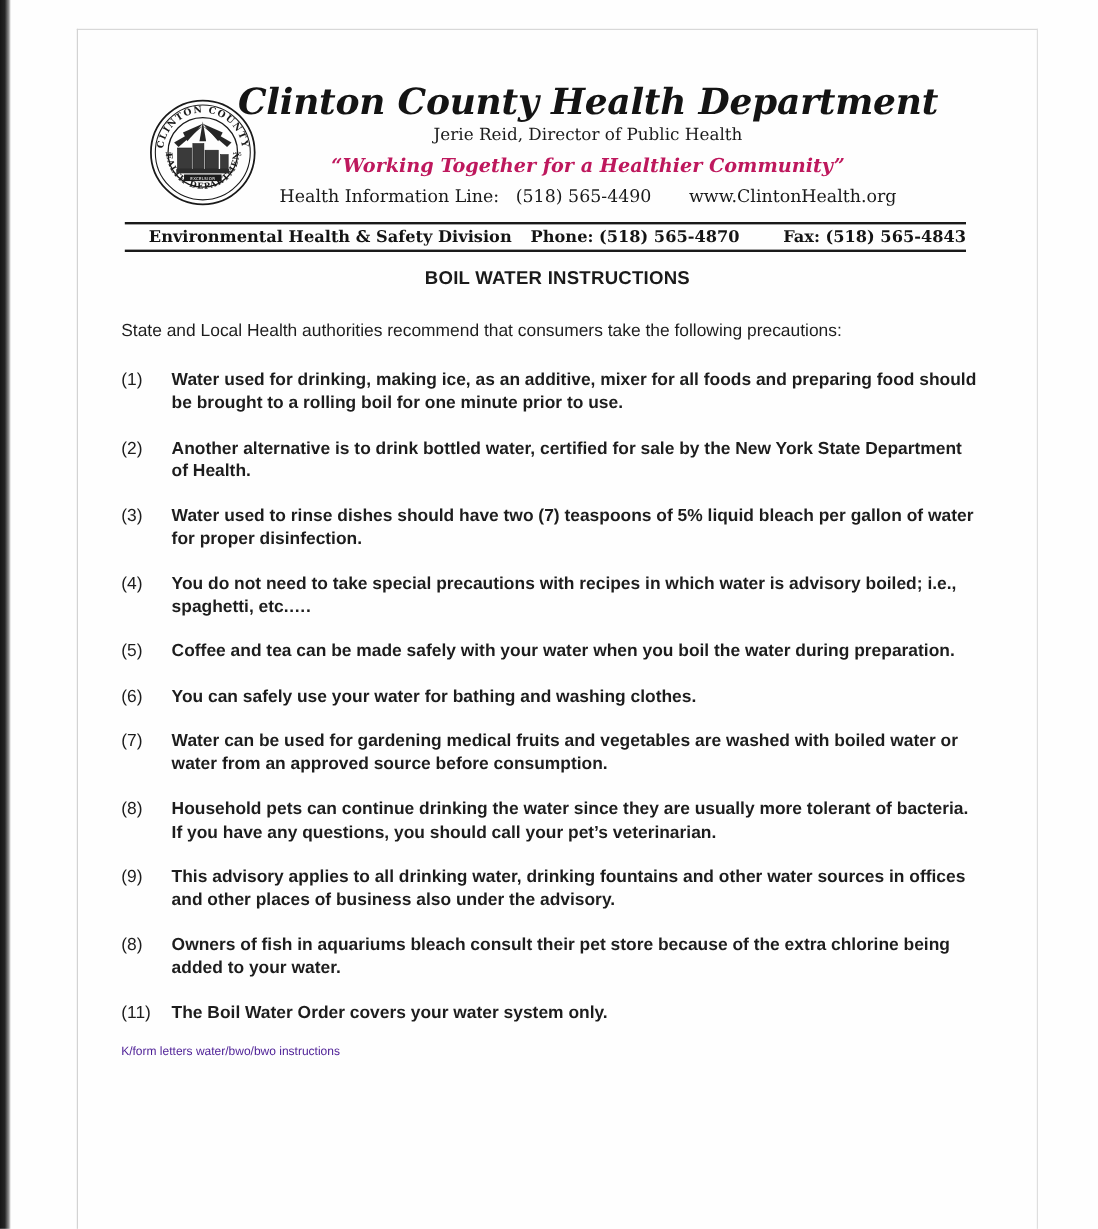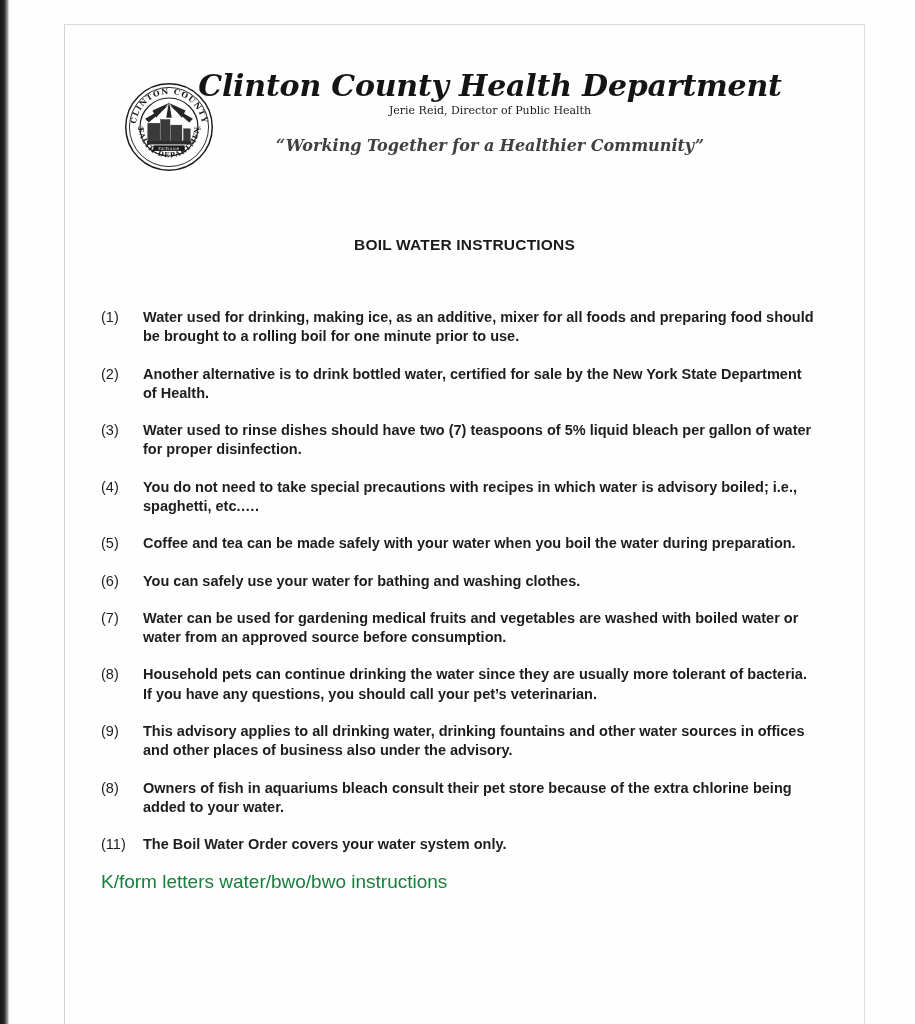--- a/index.html
+++ b/index.html
@@ -68,32 +68,32 @@
     font-weight: bold;
     font-size: 30px;
     letter-spacing: -0.2px;
     color: #141414;
     line-height: 1.06;
     white-space: nowrap;
     font-style: italic;
   }
   .hdr-line {
     font-family: "DejaVu Serif", serif;
-    font-size: 11px;
+    font-size: 14px;
     color: #1a1a1a;
     line-height: 1.32;
     margin-top: 2px;
   }
   #tagline {
     font-family: "DejaVu Serif", serif;
     font-weight: bold;
     font-style: italic;
     font-size: 16px;
-    color: #404040;
-    margin-top: 18px;
+    color: #be185d;
+    margin-top: 6px;
   }
   #info-line {
     font-family: "DejaVu Serif", serif;
     font-size: 14.5px;
     color: #1a1a1a;
     margin-top: 9px;
   }
   #info-line .gap { display: inline-block; width: 22px; }
 
   
@@ -117,21 +117,21 @@
     padding: 3px 0 2px 20px;
     white-space: nowrap;
   }
   #division-name { width: 325px; }
   #division-phone { width: 215px; }
   #division-fax { flex: 1; }
 
   
   #doc-title {
     position: absolute;
-    left: 64px; top: 236px;
+    left: 64px; top: 224px;
     width: 801px;
     text-align: center;
     font-size: 15.5px;
     font-weight: bold;
     letter-spacing: 0.2px;
     color: #1a1a1a;
   }
   #intro {
     position: absolute;
     left: 101px; top: 268px;
@@ -155,22 +155,22 @@
     width: 42px;
     flex: 0 0 42px;
   }
   .item-text {
     flex: 1;
     font-weight: bold;
   }
   #footer-ref {
     position: absolute;
     left: 101px; top: 871px;
-    font-size: 19px;
-    color: #15803d;
+    font-size: 10px;
+    color: #4c1d95;
   }
 </style>
 </head>
 <body>
 
 <div id="scan-page">
 
   <div id="scan-shadow-left"></div>
   <div id="page-edge-top"></div>
   <div id="page-edge-left"></div>
@@ -209,26 +209,43 @@
       <rect x="33" y="70" width="34" height="6" fill="#1a1a1a"></rect>
       <text x="50" y="74.6" font-family="DejaVu Sans, sans-serif" font-size="3.6" fill="#ffffff" text-anchor="middle" letter-spacing="0.3">EXCELSIOR</text>
       <text x="15.5" y="53" font-family="DejaVu Serif, serif" font-size="5" fill="#1a1a1a">18</text>
       <text x="79" y="53" font-family="DejaVu Serif, serif" font-size="5" fill="#1a1a1a">25</text>
     </svg>
 
     <div id="header-text">
       <div id="org-title">Clinton County Health Department</div>
       <div class="hdr-line">Jerie Reid, Director of Public Health</div>
       <div id="tagline">“Working Together for a Healthier Community”</div>
+      <div id="info-line">
+        <span>Health Information Line:</span>
+        <span>&nbsp;</span>
+        <span>(518) 565-4490</span>
+        <span class="gap"></span>
+        <span>www.ClintonHealth.org</span>
+      </div>
     </div>
   </div>
 
+  <div id="division-bar">
+    <div class="rule-thick"></div>
+    <div id="division-row">
+      <span id="division-name">Environmental Health &amp; Safety Division</span>
+      <span id="division-phone">Phone:  (518) 565-4870</span>
+      <span id="division-fax">Fax:  (518) 565-4843</span>
+    </div>
+    <div class="rule-thick"></div>
+  </div>
 
   <div id="doc-title">BOIL WATER INSTRUCTIONS</div>
 
+  <div id="intro">State and Local Health authorities recommend that consumers take the following precautions:</div>
 
   <div id="items">
     <div class="item">
       <span class="item-num">(1)</span>
       <span class="item-text">Water used for drinking, making ice, as an additive, mixer for all foods and preparing food should be brought to a rolling boil for one minute prior to use.</span>
     </div>
     <div class="item">
       <span class="item-num">(2)</span>
       <span class="item-text">Another alternative is to drink bottled water, certified for sale by the New York State Department of Health.</span>
     </div>

